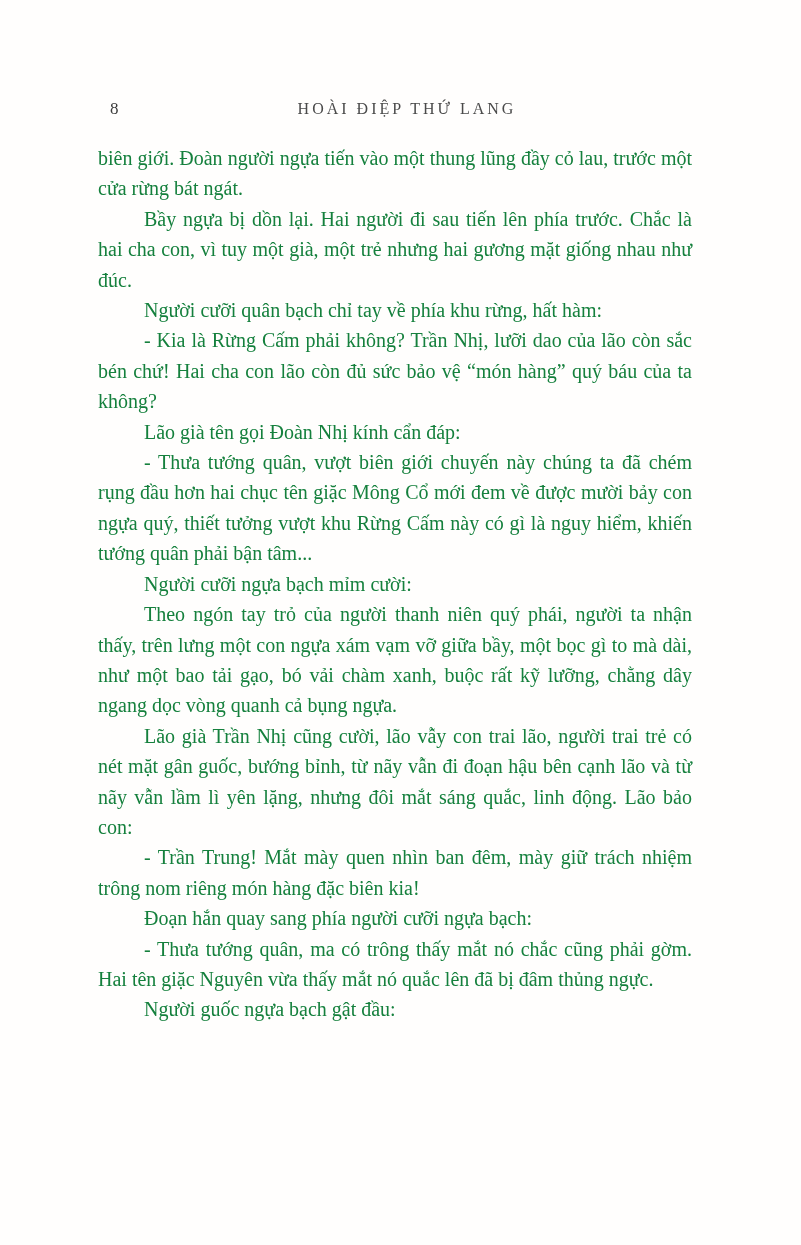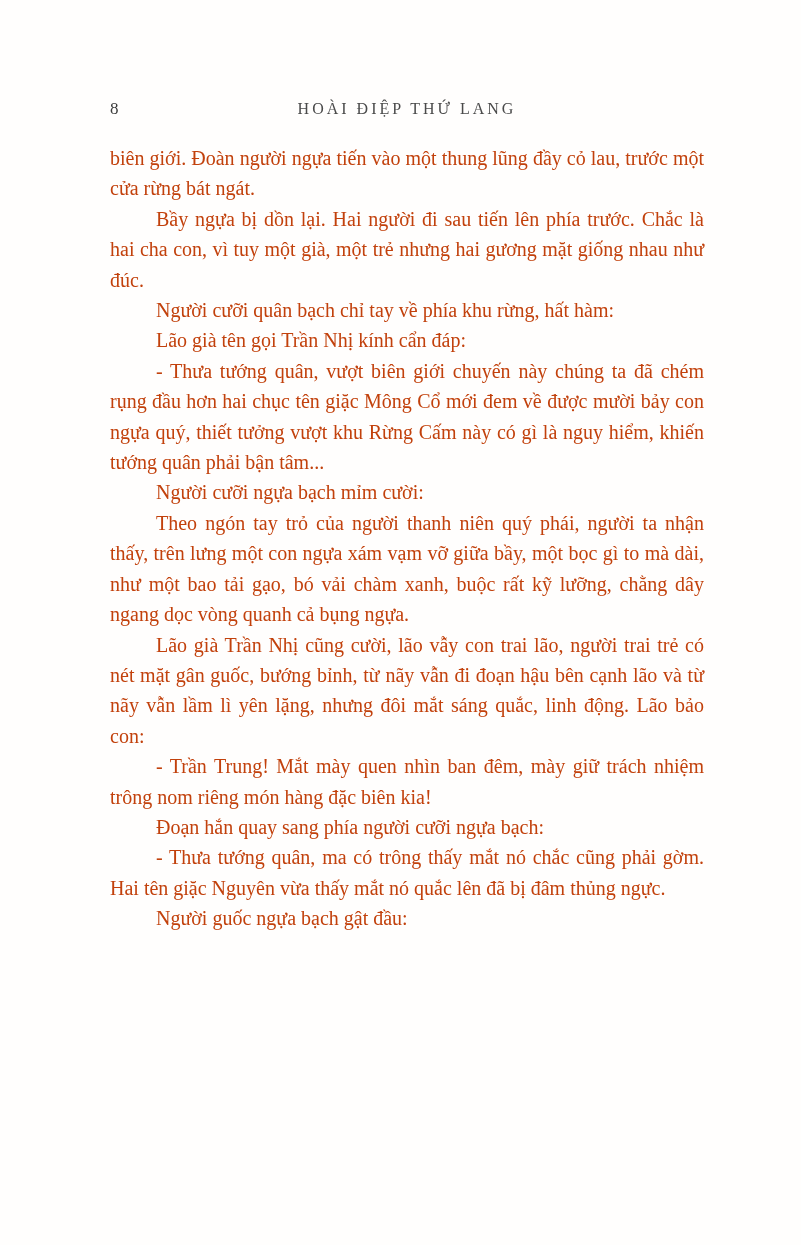--- a/index.html
+++ b/index.html
@@ -38,26 +38,26 @@
     position: absolute;
     left: 0;
     top: -1px;
     font-size: 17px;
     letter-spacing: 0;
     color: #3c3c3c;
   }
   .text-block {
     position: absolute;
     top: 143px;
-    left: 110px;
+    left: 98px;
     width: 594px;
     text-align: justify;
     font-size: 20px;
     line-height: 30.4px;
-    color: #c2410c;
+    color: #15803d;
   }
   .text-block p {
     margin: 0;
     padding: 0;
     text-indent: 46px;
   }
   .text-block p.cont {
     text-indent: 0;
   }
 </style>
@@ -68,21 +68,22 @@
 
   <header class="running-head">
     <span class="folio">8</span>
     <span class="running-title">HOÀI ĐIỆP THỨ LANG</span>
   </header>
 
   <main class="text-block">
     <p class="cont">biên giới. Đoàn người ngựa tiến vào một thung lũng đầy cỏ lau, trước một cửa rừng bát ngát.</p>
     <p>Bầy ngựa bị dồn lại. Hai người đi sau tiến lên phía trước. Chắc là hai cha con, vì tuy một già, một trẻ nhưng hai gương mặt giống nhau như đúc.</p>
     <p>Người cưỡi quân bạch chỉ tay về phía khu rừng, hất hàm:</p>
-    <p>Lão già tên gọi Trần Nhị kính cẩn đáp:</p>
+    <p>- Kia là Rừng Cấm phải không? Trần Nhị, lưỡi dao của lão còn sắc bén chứ! Hai cha con lão còn đủ sức bảo vệ “món hàng” quý báu của ta không?</p>
+    <p>Lão già tên gọi Đoàn Nhị kính cẩn đáp:</p>
     <p>- Thưa tướng quân, vượt biên giới chuyến này chúng ta đã chém rụng đầu hơn hai chục tên giặc Mông Cổ mới đem về được mười bảy con ngựa quý, thiết tưởng vượt khu Rừng Cấm này có gì là nguy hiểm, khiến tướng quân phải bận tâm...</p>
     <p>Người cưỡi ngựa bạch mỉm cười:</p>
     <p>Theo ngón tay trỏ của người thanh niên quý phái, người ta nhận thấy, trên lưng một con ngựa xám vạm vỡ giữa bầy, một bọc gì to mà dài, như một bao tải gạo, bó vải chàm xanh, buộc rất kỹ lưỡng, chằng dây ngang dọc vòng quanh cả bụng ngựa.</p>
     <p>Lão già Trần Nhị cũng cười, lão vẫy con trai lão, người trai trẻ có nét mặt gân guốc, bướng bỉnh, từ nãy vẫn đi đoạn hậu bên cạnh lão và từ nãy vẫn lầm lì yên lặng, nhưng đôi mắt sáng quắc, linh động. Lão bảo con:</p>
     <p>- Trần Trung! Mắt mày quen nhìn ban đêm, mày giữ trách nhiệm trông nom riêng món hàng đặc biên kia!</p>
     <p>Đoạn hắn quay sang phía người cưỡi ngựa bạch:</p>
     <p>- Thưa tướng quân, ma có trông thấy mắt nó chắc cũng phải gờm. Hai tên giặc Nguyên vừa thấy mắt nó quắc lên đã bị đâm thủng ngực.</p>
     <p>Người guốc ngựa bạch gật đầu:</p>
   </main>
 

